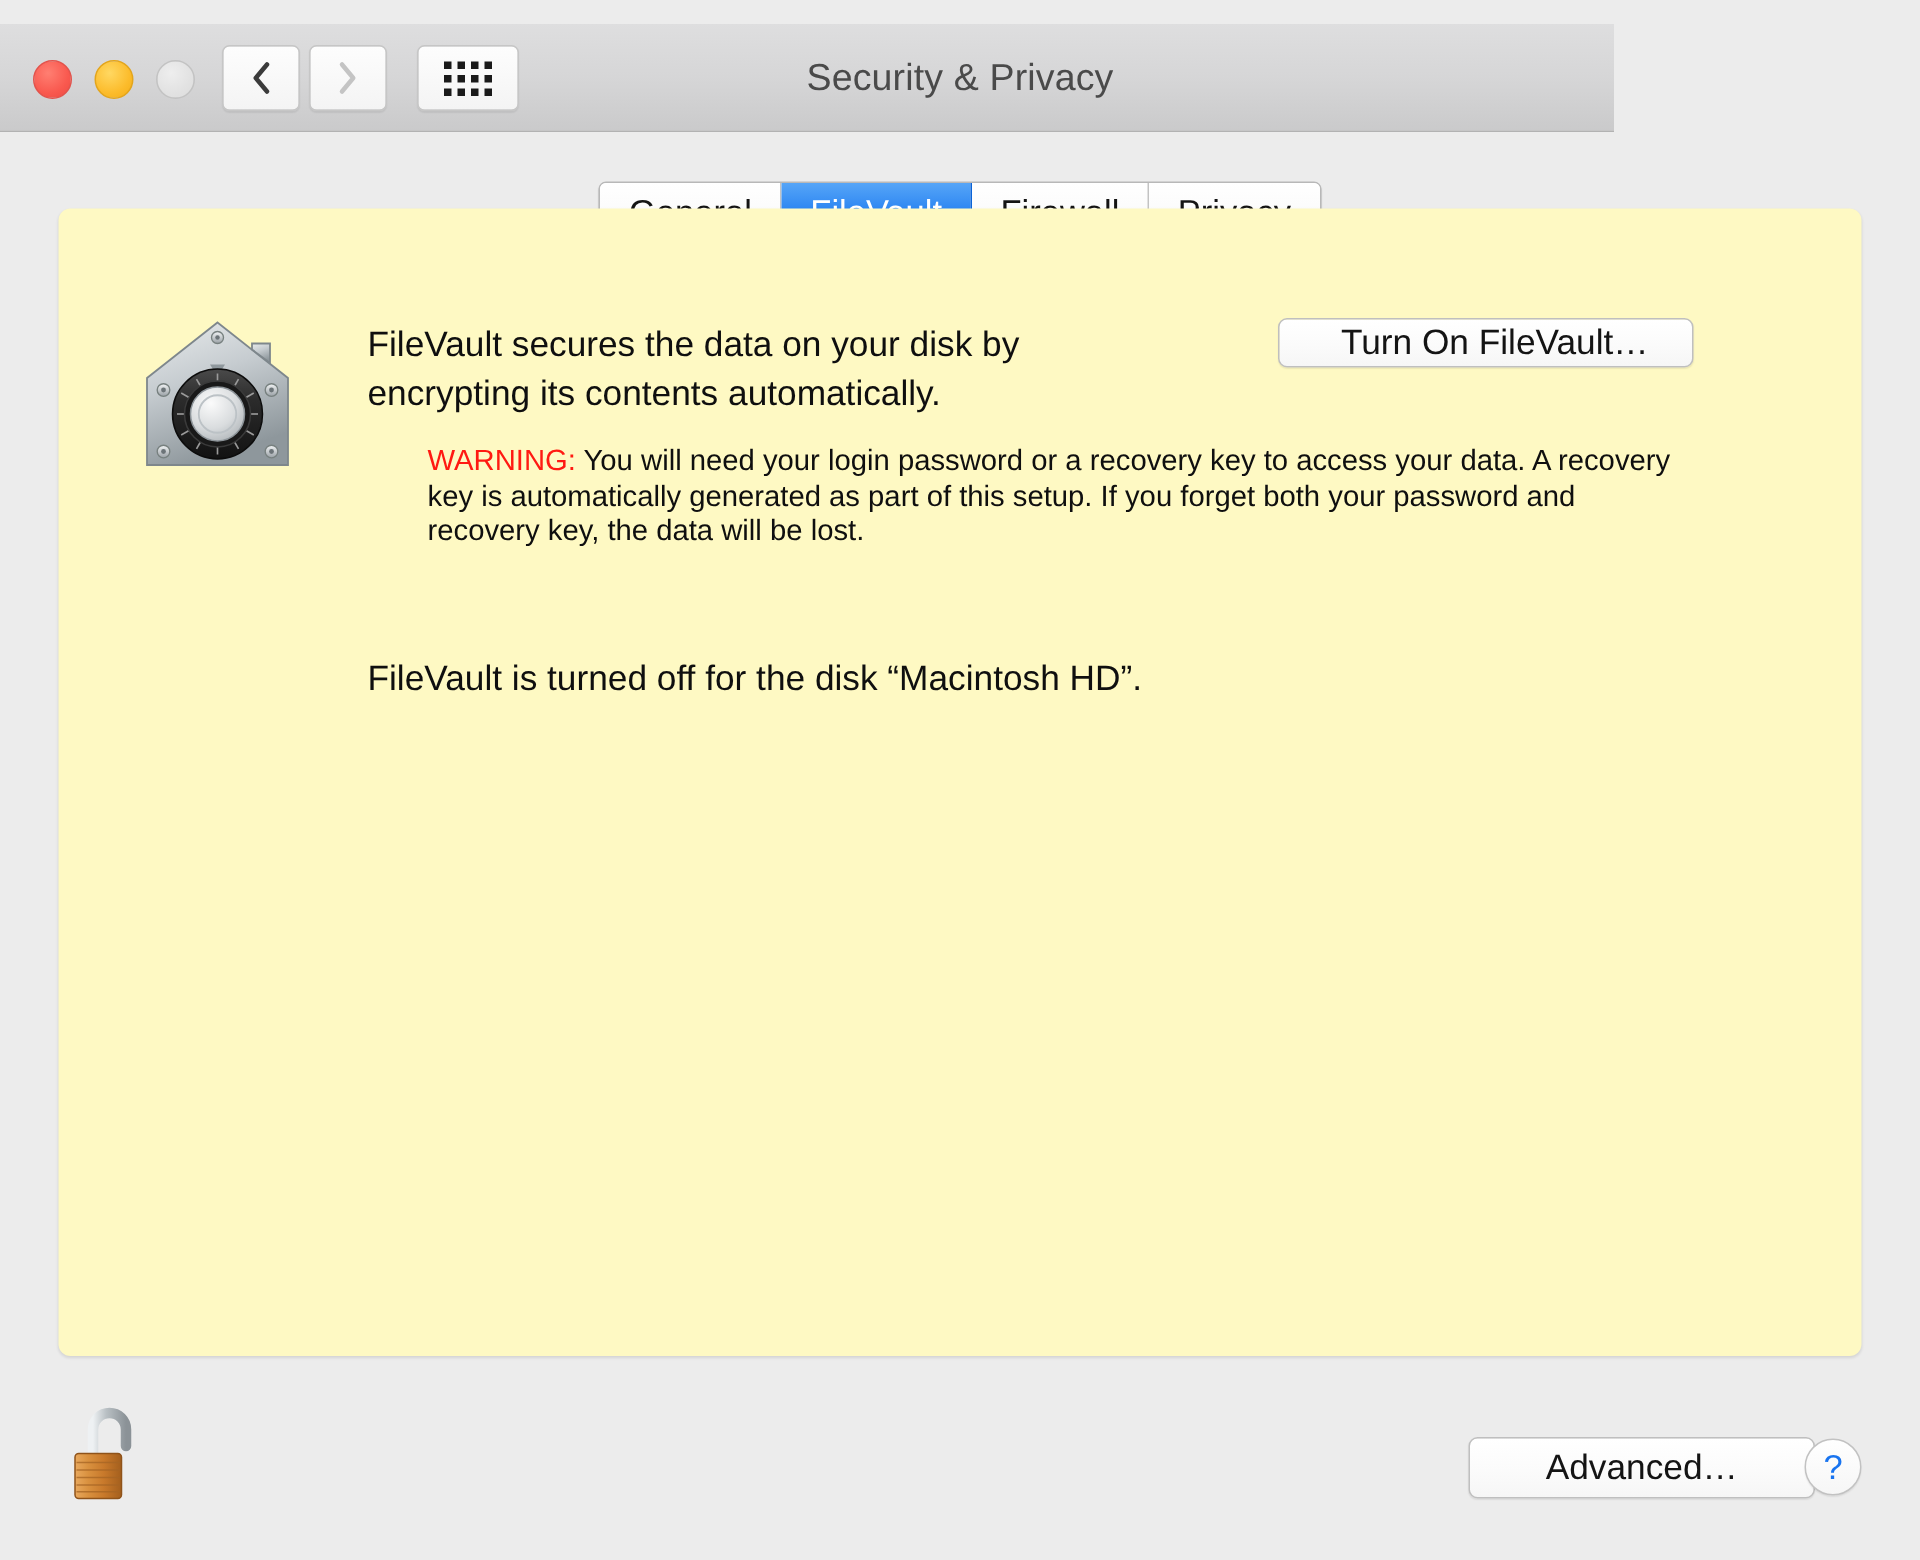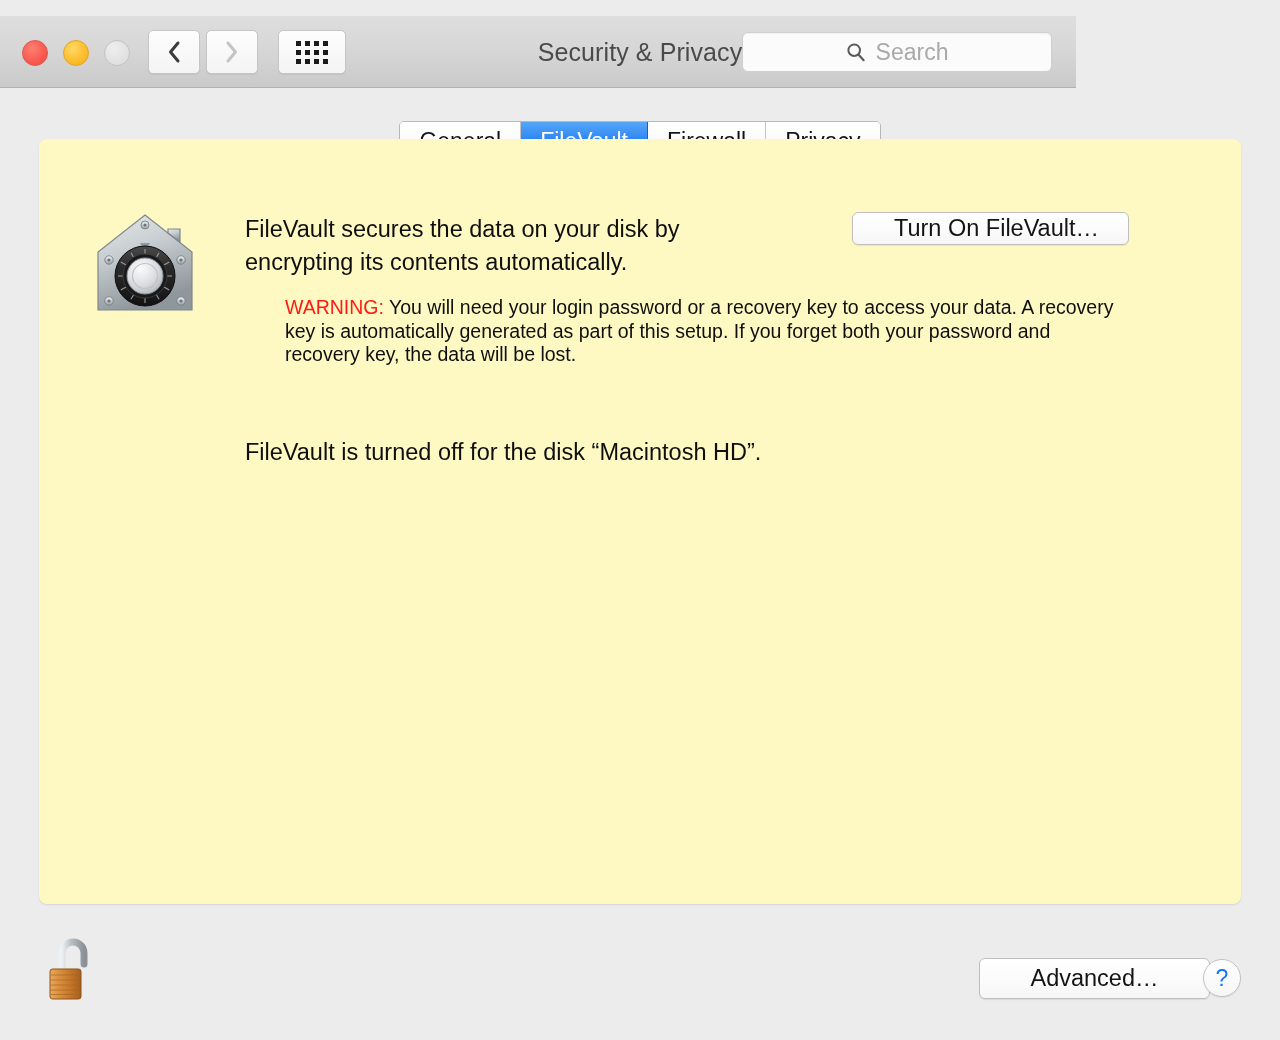--- a/index.html
+++ b/index.html
@@ -296,29 +296,20 @@
           <i></i>
             <i></i>
             <i></i>
             <i></i>
         </div>
       </div>
     </div>
 
     <div class="win-title">Security &amp; Privacy</div>
 
-    <div class="searchfield">
-      <div class="search-inner">
-        <svg class="mag" viewBox="0 0 20 20">
-          <circle cx="8.2" cy="8.2" r="5.8"></circle>
-          <line x1="12.6" y1="12.8" x2="17.6" y2="18.2"></line>
-        </svg>
-        <span class="search-ph">Search</span>
-      </div>
-    </div>
   </div>
 
   <div class="tabbar">
     <div class="tabs">
       <div class="tab">General</div>
       <div class="tab selected">FileVault</div>
       <div class="tab">Firewall</div>
       <div class="tab">Privacy</div>
     </div>
   </div>

